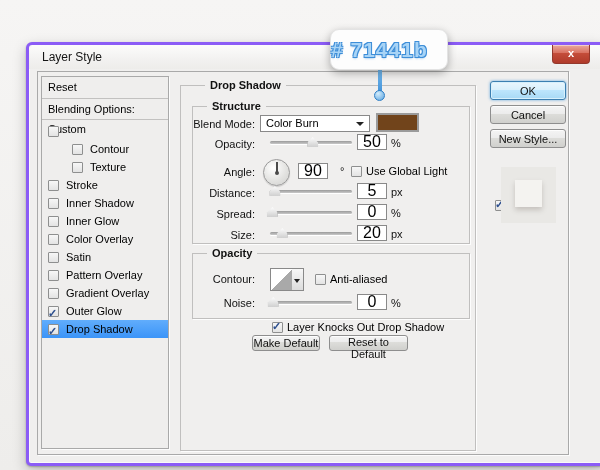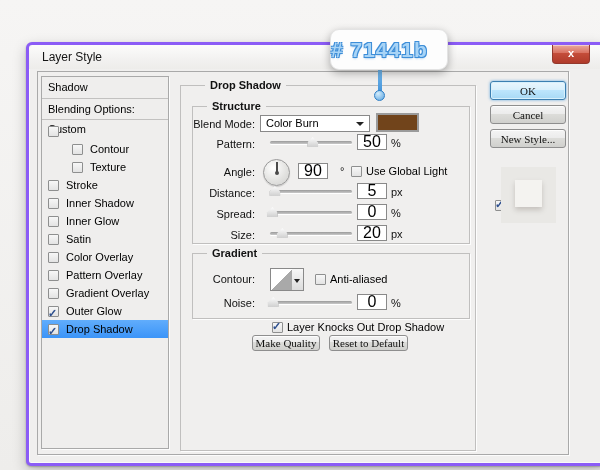--- a/index.html
+++ b/index.html
@@ -107,21 +107,21 @@
   }
   .contourarrow .arr{position:absolute;left:2px;top:10px;width:0;height:0;border-left:3.5px solid transparent;border-right:3.5px solid transparent;border-top:4px solid #222;}
   .inlinecb{position:absolute;display:flex;align-items:center;font-size:11px;cursor:pointer;}
   .inlinecb .cb{margin-right:4px;}
   
   .btn{
     position:absolute;box-sizing:border-box;border:1px solid #8e8e8e;border-radius:3px;
     background:linear-gradient(#f4f4f4,#ececec 45%,#ddddda 46%,#d0d0cd);
     font-size:11px;text-align:center;color:#111;cursor:pointer;
     box-shadow:inset 0 1px 0 rgba(255,255,255,.8);
-    font-family:Liberation Serif, serif;padding:0;
+    font-family:Liberation Sans, sans-serif;padding:0;
   }
   .btn.default{
     border:1px solid #3c7fb1;
     background:linear-gradient(#eaf6fd,#d9f0fc 45%,#bee6fd 46%,#a7d9f5);
     box-shadow:inset 0 0 0 1px #d7f0fc,0 0 3px rgba(44,140,215,.7);
   }
   .b-ok{left:461px;top:36px;width:76px;height:19px;}
   .b-cancel{left:461px;top:60px;width:76px;height:19px;}
   .b-newstyle{left:461px;top:84px;width:76px;height:19px;}
   .b-makedef{left:71px;top:249px;width:68px;height:16px;font-size:11px;}
@@ -158,21 +158,21 @@
   <div class="titlebar">
     <div class="title">Layer Style</div>
     <div class="closebtn">
       <span>x</span>
     </div>
   </div>
 
   <div class="innerframe"></div>
 
   <div class="sidebar">
-    <div class="sb-head">Shadow</div>
+    <div class="sb-head">Reset</div>
     <div class="sb-blend">Blending Options: Custom</div>
     <div class="sb-items">
       <div class="sb-row">
         <span class="cb"></span>
       </div>
       <div class="sb-row indent">
         <span class="cb"></span>
         <span>Contour</span>
       </div>
       <div class="sb-row indent">
@@ -186,25 +186,25 @@
       <div class="sb-row">
         <span class="cb"></span>
         <span>Inner Shadow</span>
       </div>
       <div class="sb-row">
         <span class="cb"></span>
         <span>Inner Glow</span>
       </div>
       <div class="sb-row">
         <span class="cb"></span>
+        <span>Color Overlay</span>
+      </div>
+      <div class="sb-row">
+        <span class="cb"></span>
         <span>Satin</span>
-      </div>
-      <div class="sb-row">
-        <span class="cb"></span>
-        <span>Color Overlay</span>
       </div>
       <div class="sb-row">
         <span class="cb"></span>
         <span>Pattern Overlay</span>
       </div>
       <div class="sb-row">
         <span class="cb"></span>
         <span>Gradient Overlay</span>
       </div>
       <div class="sb-row">
@@ -224,21 +224,21 @@
     <div class="group g-structure">
       <div class="legend" style="left:14px;">Structure</div>
 
       <div class="flabel" style="left:0;top:11px;">Blend Mode:</div>
       <div class="combo">
         <span>Color Burn</span>
         <span class="arr"></span>
       </div>
       <div class="swatch" style="background:#71441b;"></div>
 
-      <div class="flabel" style="left:0;top:31px;">Pattern:</div>
+      <div class="flabel" style="left:0;top:31px;">Opacity:</div>
       <div class="slider" style="left:77px;top:34px;">
         <div class="thumb" style="left:52%;"></div>
       </div>
       <input class="numbox" style="left: 164px; top: 27px;" value="50">
       <div class="unit" style="left:198px;top:30px;">%</div>
 
       <div class="flabel" style="left:0;top:59px;">Angle:</div>
       <div class="dial">
         <div class="needle"></div>
         <div class="dot"></div>
@@ -266,21 +266,21 @@
 
       <div class="flabel" style="left:0;top:122px;text-align:right;">Size:</div>
       <div class="slider" style="left:77px;top:125px;">
         <div class="thumb" style="left:15%;"></div>
       </div>
       <input class="numbox" style="left: 164px; top: 118px;" value="20">
       <div class="unit" style="left:198px;top:121px;">px</div>
     </div>
 
     <div class="group g-quality">
-      <div class="legend" style="left:14px;">Gradient</div>
+      <div class="legend" style="left:14px;">Opacity</div>
 
       <div class="flabel" style="left:0;top:19px;">Contour:</div>
       <div class="contourthumb">
         <div class="tri"></div>
       </div>
       <div class="contourarrow">
         <span class="arr"></span>
       </div>
       <div class="inlinecb" style="left:122px;top:19px;">
         <span class="cb"></span>
@@ -292,21 +292,21 @@
         <div class="thumb" style="left:4%;"></div>
       </div>
       <input class="numbox" style="left: 164px; top: 40px;" value="0">
       <div class="unit" style="left:198px;top:43px;">%</div>
     </div>
 
     <div class="inlinecb" style="left:91px;top:235px;">
       <span class="cb on"></span>
       <span>Layer Knocks Out Drop Shadow</span>
     </div>
-    <button class="btn b-makedef">Make Quality</button>
+    <button class="btn b-makedef">Make Default</button>
     <button class="btn b-resetdef">Reset to Default</button>
   </div>
 
   <button class="btn default b-ok">OK</button>
   <button class="btn b-cancel">Cancel</button>
   <button class="btn b-newstyle">New Style...</button>
   <div class="previewwrap">
     <span class="cb on"></span>
     <span>Preview</span>
   </div>

